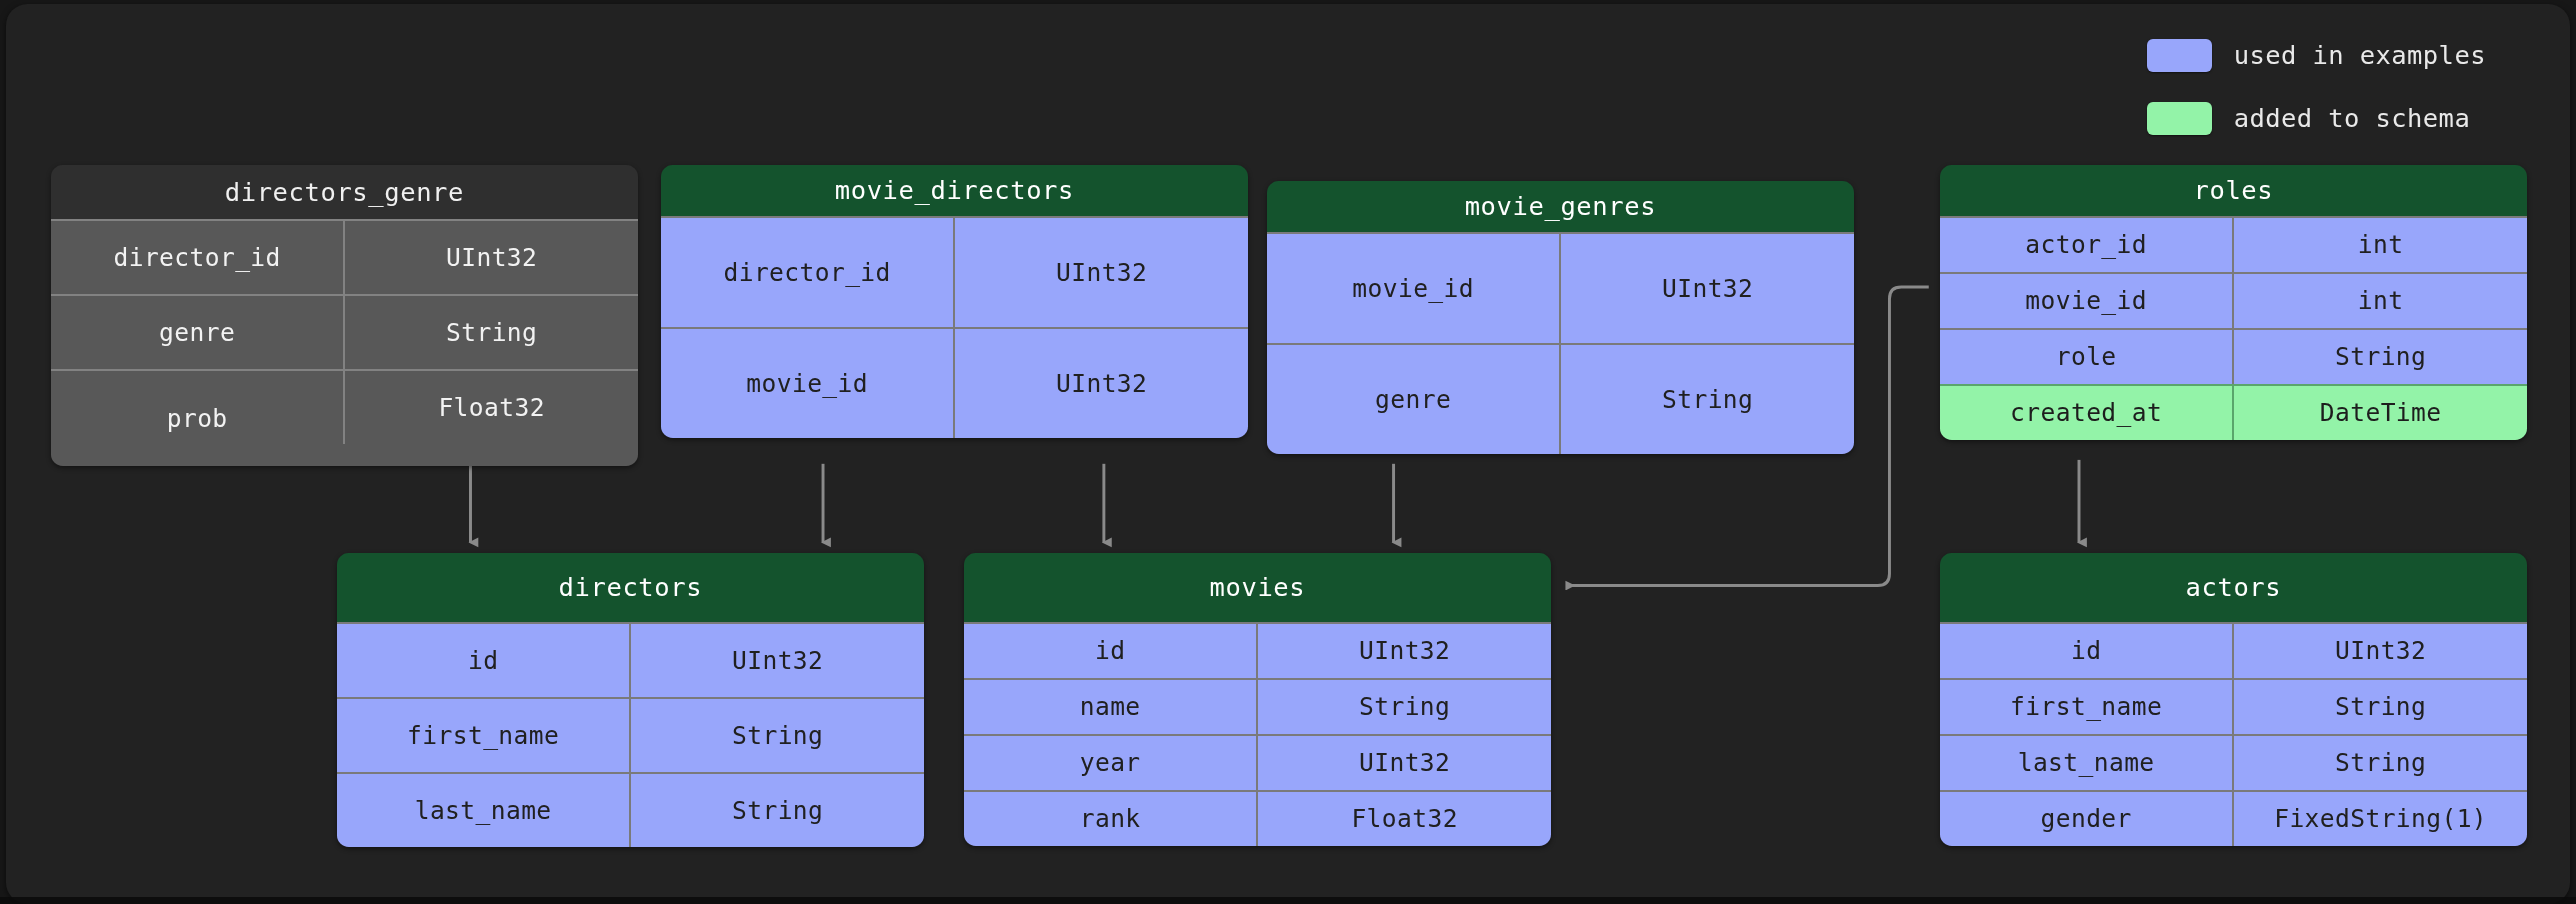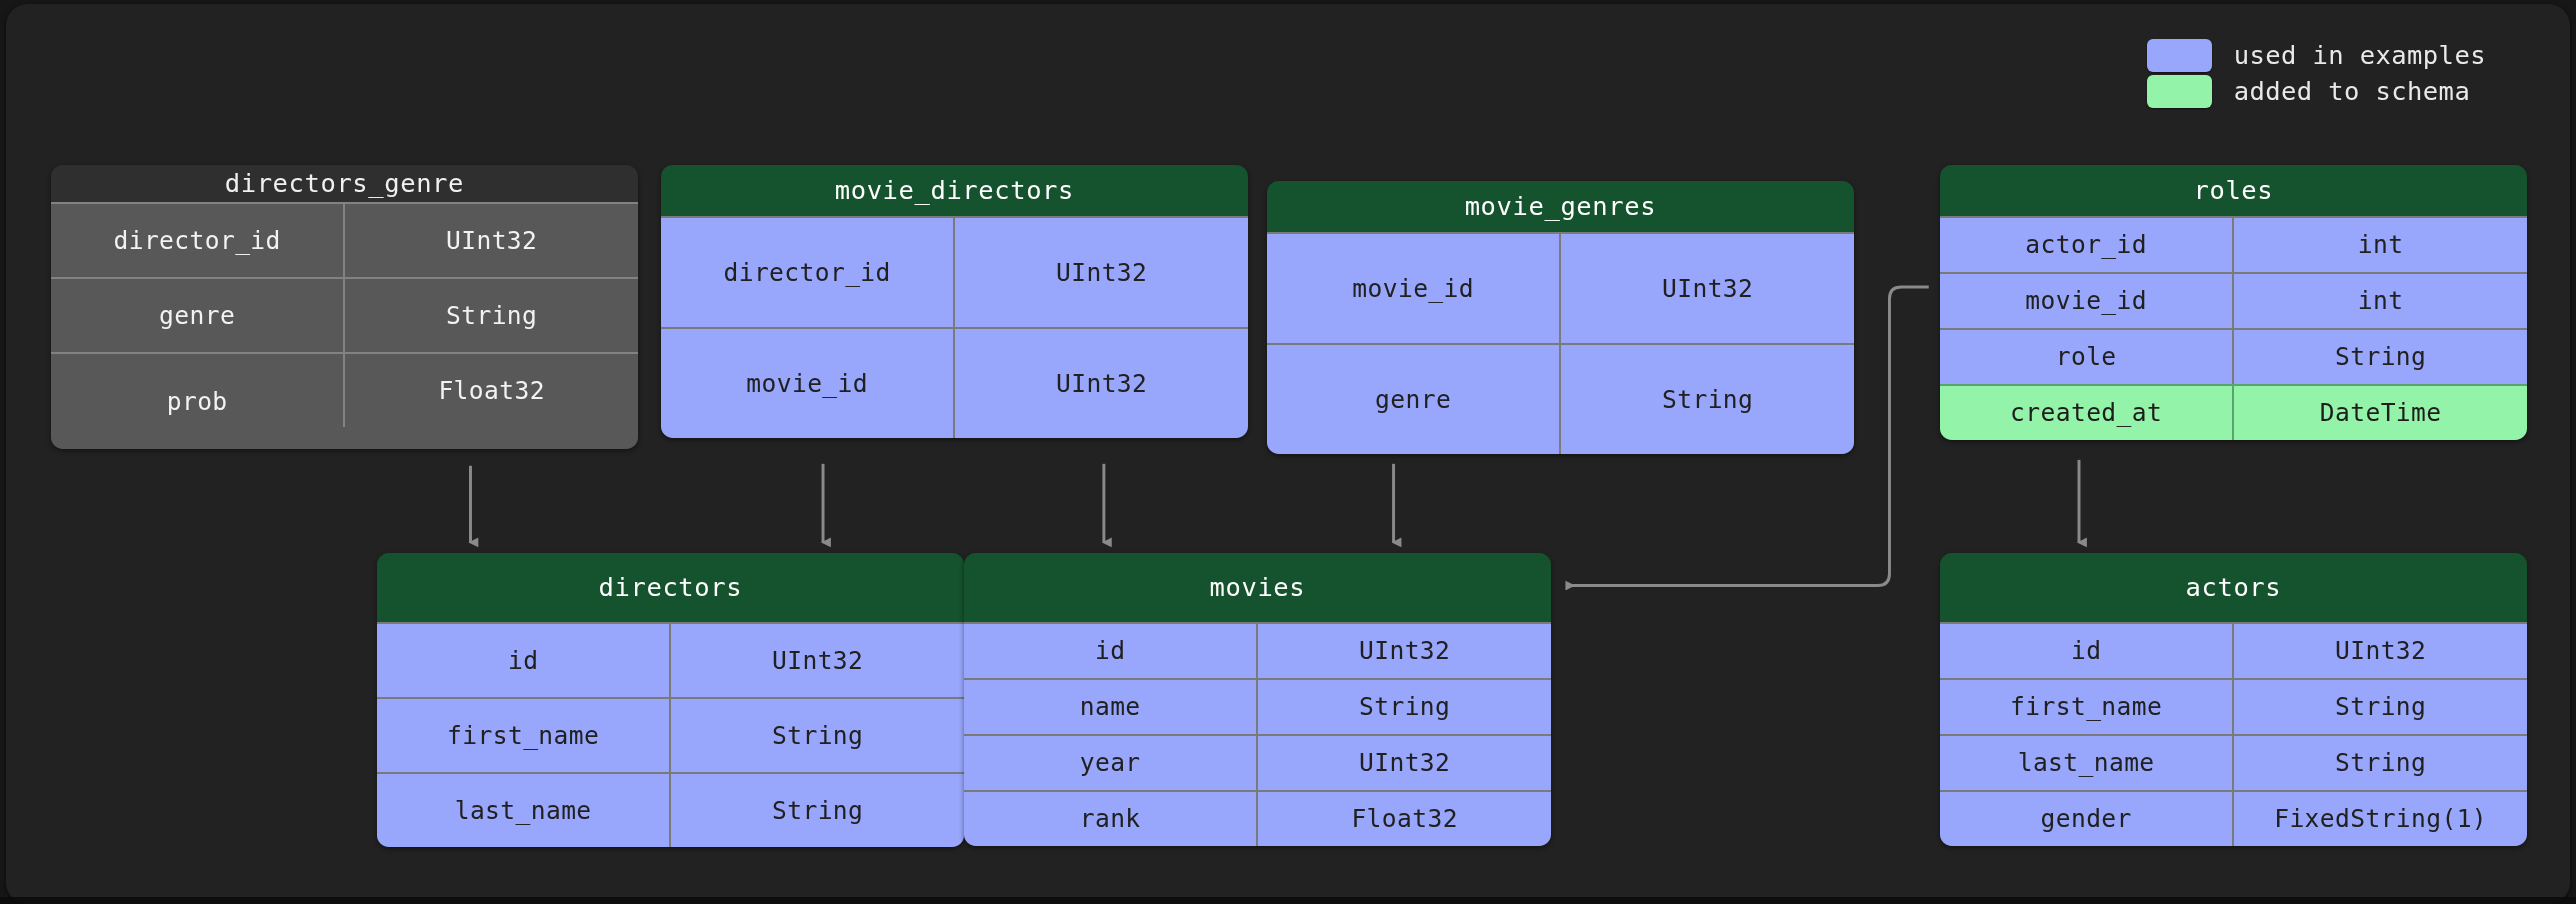--- a/index.html
+++ b/index.html
@@ -17,21 +17,21 @@
     background: #222222;
     border-radius: 21.6px;
     overflow: hidden;
     box-shadow: 0 2px 5.9px rgba(0,0,0,0.55);
   }
   
   #legend {
     position: absolute;
     right: 84px; top: 35px;
     display: flex; flex-direction: column;
-    gap: 3px;
+    gap: 30px;
     align-items: flex-start;
   }
   .legend-row { display: flex; align-items: center; gap: 21.6px; }
   .legend-swatch {
     width: 65px; height: 33px;
     border-radius: 5.9px;
     box-shadow: 0 1px 2px rgba(0,0,0,0.5);
     flex: 0 0 auto;
   }
   .legend-label {
@@ -129,21 +129,21 @@
       <div class="legend-swatch" style="background:#98a6fb;"></div>
       <div class="legend-label">used in examples</div>
     </div>
     <div class="legend-row">
       <div class="legend-swatch" style="background:#93f3a8;"></div>
       <div class="legend-label">added to schema</div>
     </div>
   </div>
 
   <div class="tbl th-grey" style="left:45px; top:161px; width:587px;">
-    <div class="tbl-head" style="height:37px;">directors_genre</div>
+    <div class="tbl-head" style="height:54px;">directors_genre</div>
     <div class="tbl-row">
       <div class="cell c-name" style="height:75px;">director_id</div>
       <div class="cell c-type" style="height:75px;">UInt32</div>
     </div>
     <div class="tbl-row">
       <div class="cell c-name" style="height:75px;">genre</div>
       <div class="cell c-type" style="height:75px;">String</div>
     </div>
     <div class="tbl-row">
       <div class="cell c-name" style="height:97px;">prob</div>
@@ -188,21 +188,21 @@
     <div class="tbl-row">
       <div class="cell c-name" style="height:56px;">role</div>
       <div class="cell c-type" style="height:56px;">String</div>
     </div>
     <div class="tbl-row added">
       <div class="cell c-name" style="height:56px;">created_at</div>
       <div class="cell c-type" style="height:56px;">DateTime</div>
     </div>
   </div>
 
-  <div class="tbl th-blue" style="left:371px; top:549px; width:587px;">
+  <div class="tbl th-blue" style="left:331px; top:549px; width:587px;">
     <div class="tbl-head" style="height:69px;">directors</div>
     <div class="tbl-row">
       <div class="cell c-name" style="height:75px;">id</div>
       <div class="cell c-type" style="height:75px;">UInt32</div>
     </div>
     <div class="tbl-row">
       <div class="cell c-name" style="height:75px;">first_name</div>
       <div class="cell c-type" style="height:75px;">String</div>
     </div>
     <div class="tbl-row">

